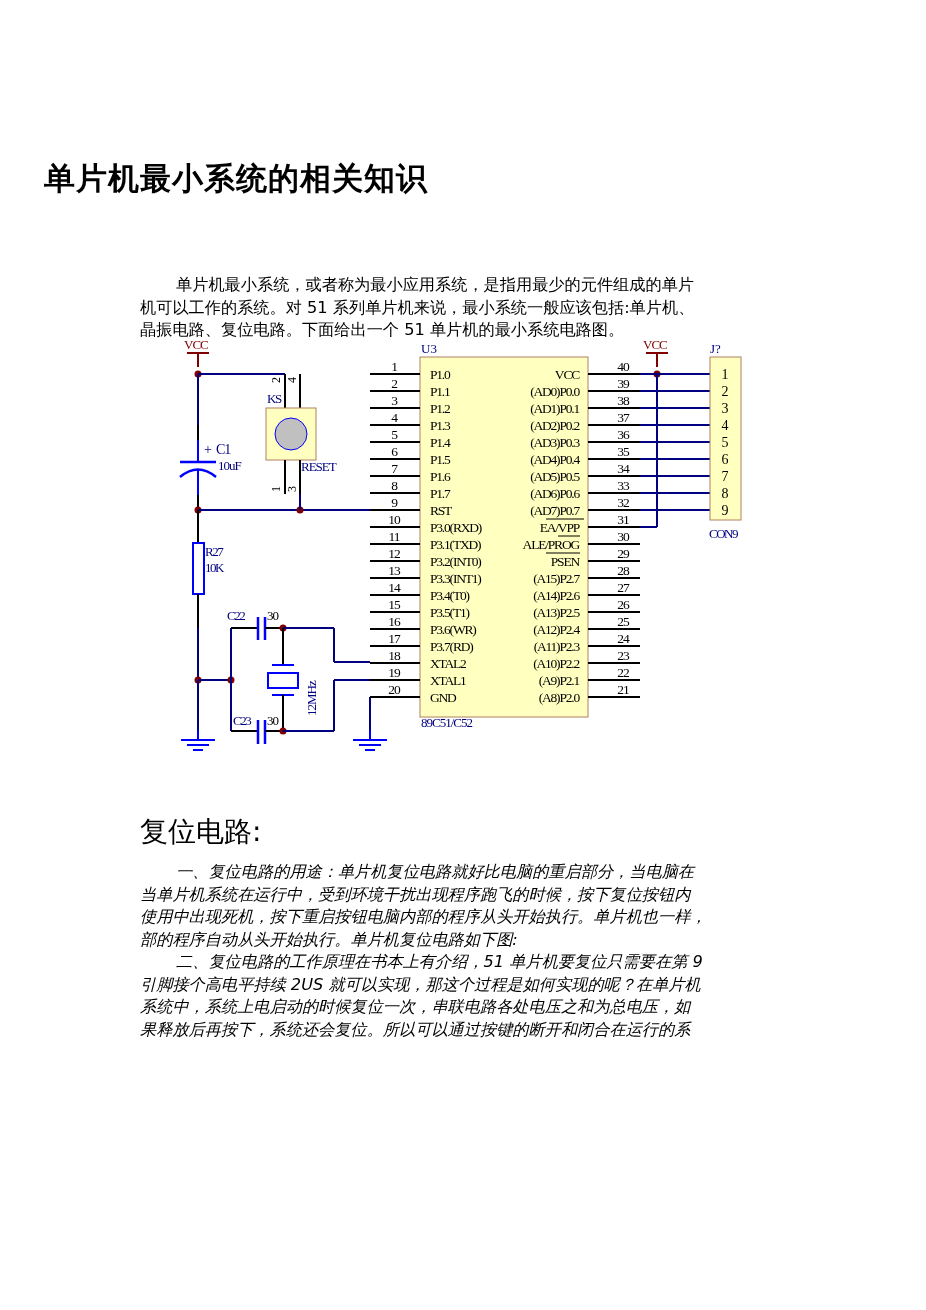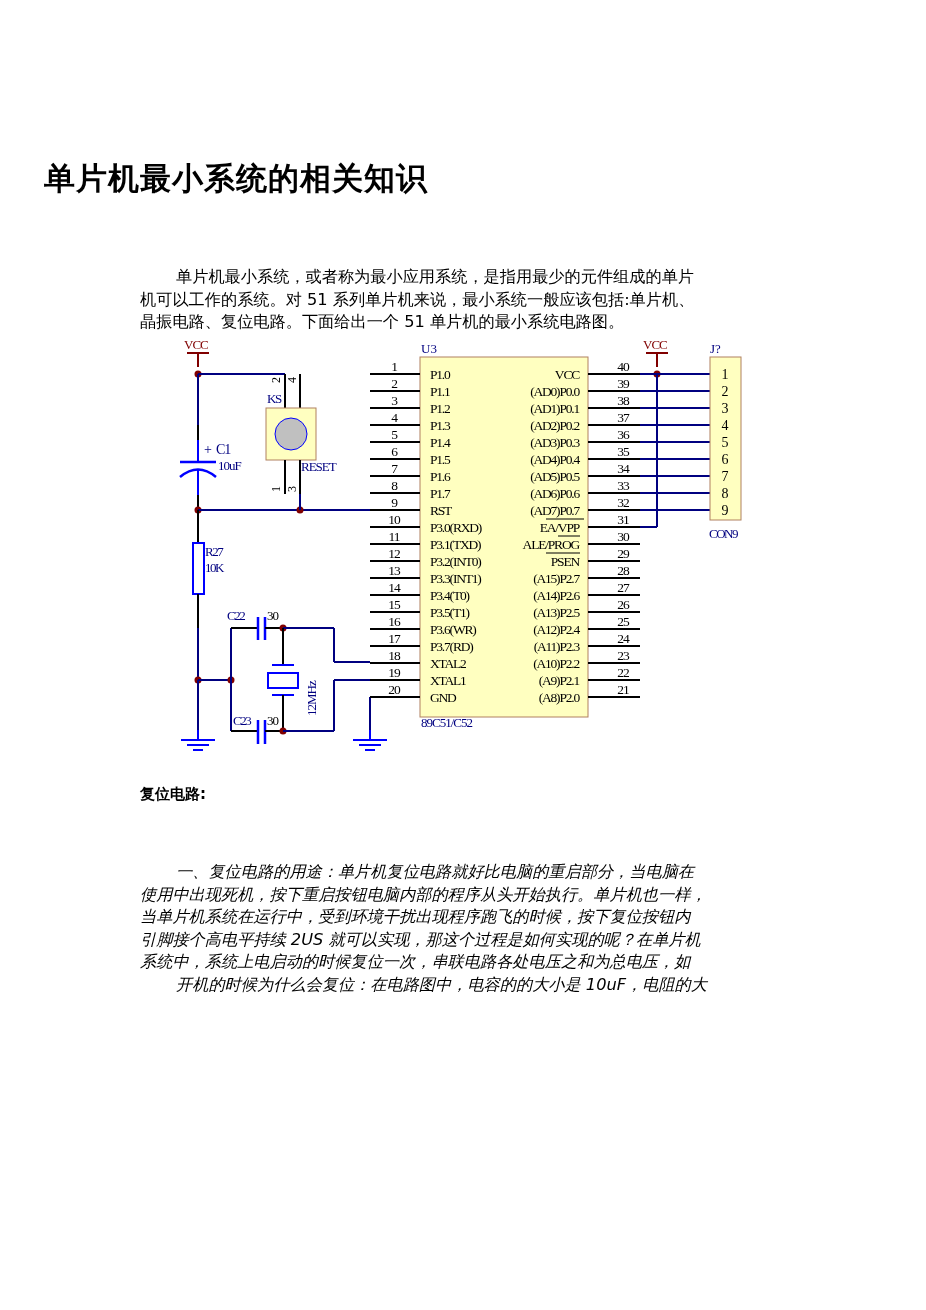--- a/index.html
+++ b/index.html
@@ -4,30 +4,30 @@
 <style>
   html, body { margin:0; padding:0; background:#ffffff; }
   body { width:926px; height:1310px; position:relative; overflow:hidden;
          font-family:"DejaVu Sans", "Liberation Sans", sans-serif; color:#000; }
   .title { position:absolute; left:0; width:926px; top:158px; text-align:left;
            font-size:31px; font-weight:bold; letter-spacing:1px;padding-left:44px; }
   .para { position:absolute; left:140px; width:640px; font-size:16.2px; line-height:22.5px;
           text-align:justify; }
   .para .ln { display:block; white-space:nowrap; }
   .indent { padding-left:36px; }
-  .heading2 { position:absolute; left:140px; top:785px; font-size:15px; font-weight:bold; }
+  .heading2 { position:absolute; left:140px; top:813px; font-size:28px; font-weight:normal; }
   svg.schem { position:absolute; left:0; top:0; }
   svg text { font-family:"Liberation Serif", "DejaVu Serif", serif; }
 </style>
 </head>
 <body>
 
 <div class="title">单片机最小系统的相关知识</div>
 
-<div class="para" id="intro" style="top:266px;">
+<div class="para" id="intro" style="top:274px;">
     <span class="ln indent">单片机最小系统，或者称为最小应用系统，是指用最少的元件组成的单片</span>
     <span class="ln">机可以工作的系统。对 51 系列单片机来说，最小系统一般应该包括:单片机、</span>
     <span class="ln">晶振电路、复位电路。下面给出一个 51 单片机的最小系统电路图。</span>
   </div>
 
 <svg class="schem" id="schem" width="926" height="770" viewBox="0 0 926 770" xmlns="http://www.w3.org/2000/svg">
     <text x="184" y="349" font-size="13" fill="#800000" letter-spacing="-1">VCC</text>
     <line x1="187" y1="353" x2="209" y2="353" stroke="#800000" stroke-width="2"></line>
     <line x1="198" y1="353" x2="198" y2="367" stroke="#800000" stroke-width="2"></line>
     <circle cx="198" cy="374" r="3.5" fill="#800000"></circle>
@@ -256,18 +256,20 @@
     <text x="725" y="464" font-size="14" fill="#000" text-anchor="middle">6</text>
     <text x="725" y="481" font-size="14" fill="#000" text-anchor="middle">7</text>
     <text x="725" y="498" font-size="14" fill="#000" text-anchor="middle">8</text>
     <text x="725" y="515" font-size="14" fill="#000" text-anchor="middle">9</text>
   </svg>
 
 <div class="heading2">复位电路:</div>
 
 <div class="para" id="section" style="top:861px;font-style:italic;">
     <span class="ln indent">一、复位电路的用途：单片机复位电路就好比电脑的重启部分，当电脑在</span>
+    <span class="ln">当单片机系统在运行中，受到环境干扰出现程序跑飞的时候，按下复位按钮内</span>
     <span class="ln">使用中出现死机，按下重启按钮电脑内部的程序从头开始执行。单片机也一样，</span>
-    <span class="ln">当单片机系统在运行中，受到环境干扰出现程序跑飞的时候，按下复位按钮内</span>
+    <span class="ln">部的程序自动从头开始执行。单片机复位电路如下图:</span>
+    <span class="ln indent">二、复位电路的工作原理在书本上有介绍，51 单片机要复位只需要在第 9</span>
     <span class="ln">引脚接个高电平持续 2US 就可以实现，那这个过程是如何实现的呢？在单片机</span>
     <span class="ln">系统中，系统上电启动的时候复位一次，串联电路各处电压之和为总电压，如</span>
-    <span class="ln indent">开机的时候为什么会复位：在电路图中，电容的的大小是 10uF，电阻的大</span>
+    <span class="ln">果释放后再按下，系统还会复位。所以可以通过按键的断开和闭合在运行的系</span>
   </div>
 
 </body></html>

